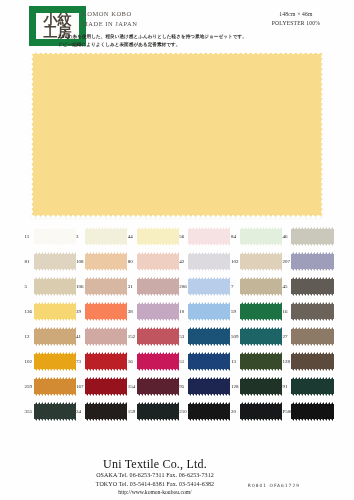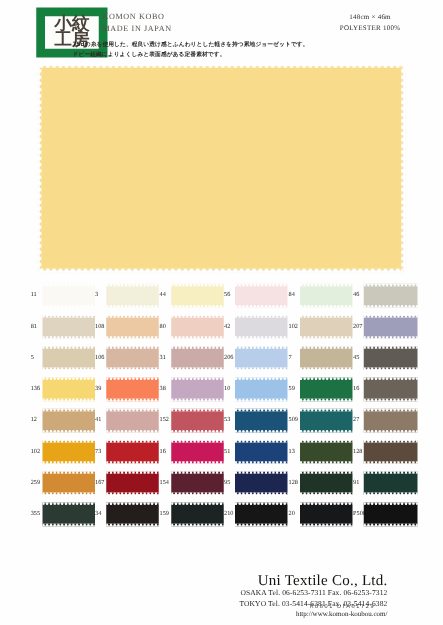--- a/index.html
+++ b/index.html
@@ -241,21 +241,21 @@
       linear-gradient(45deg, #ffffff 50%, transparent 50%),
       linear-gradient(315deg, #ffffff 50%, transparent 50%);
     background-position: 0 0, 1.5px 0;
   }
 
   
   #footer {
     position: absolute;
     left: 0; top: 457px;
     width: 310px;
-    text-align: right;
+    text-align: center;
   }
   #company-name {
     font-family: "Liberation Serif", serif;
     font-size: 12px;
     color: #15120f;
     line-height: 14px;
     letter-spacing: 0.2px;
   }
   .contact-line {
     font-family: "Liberation Serif", serif;

